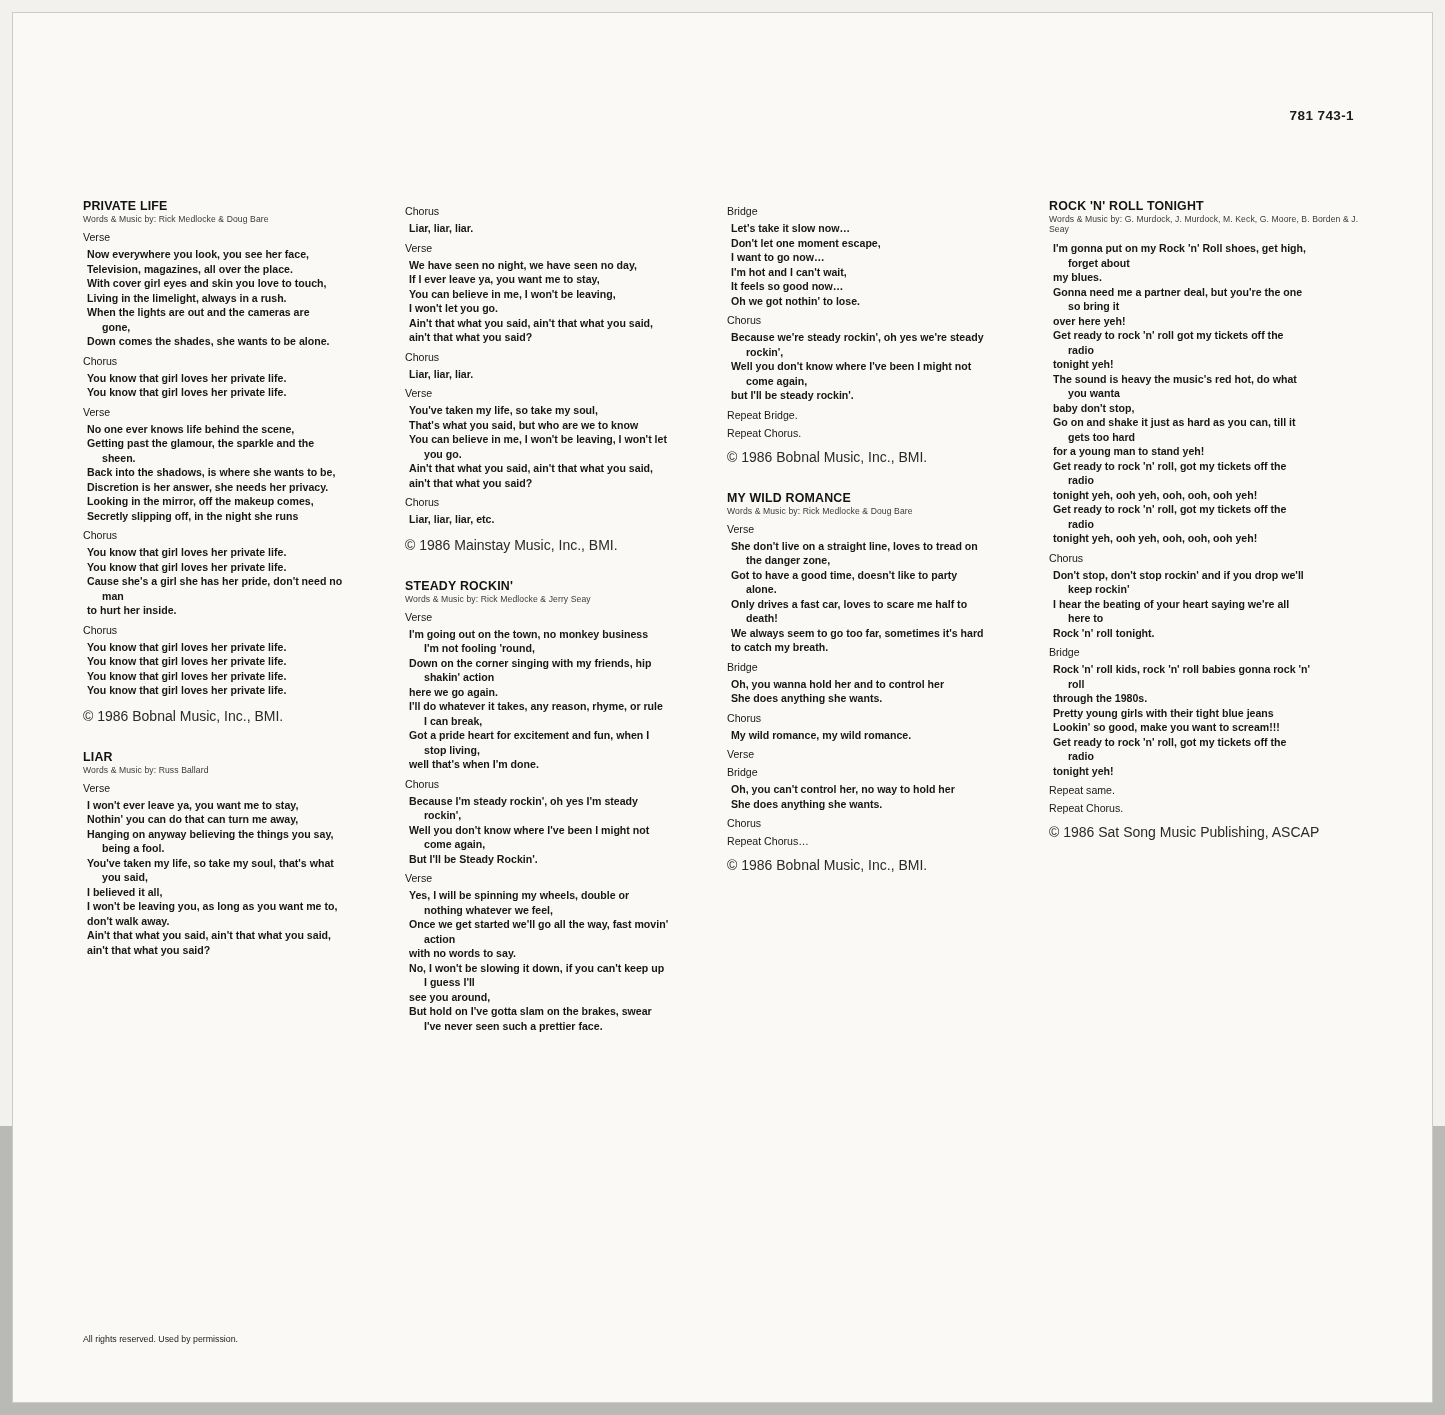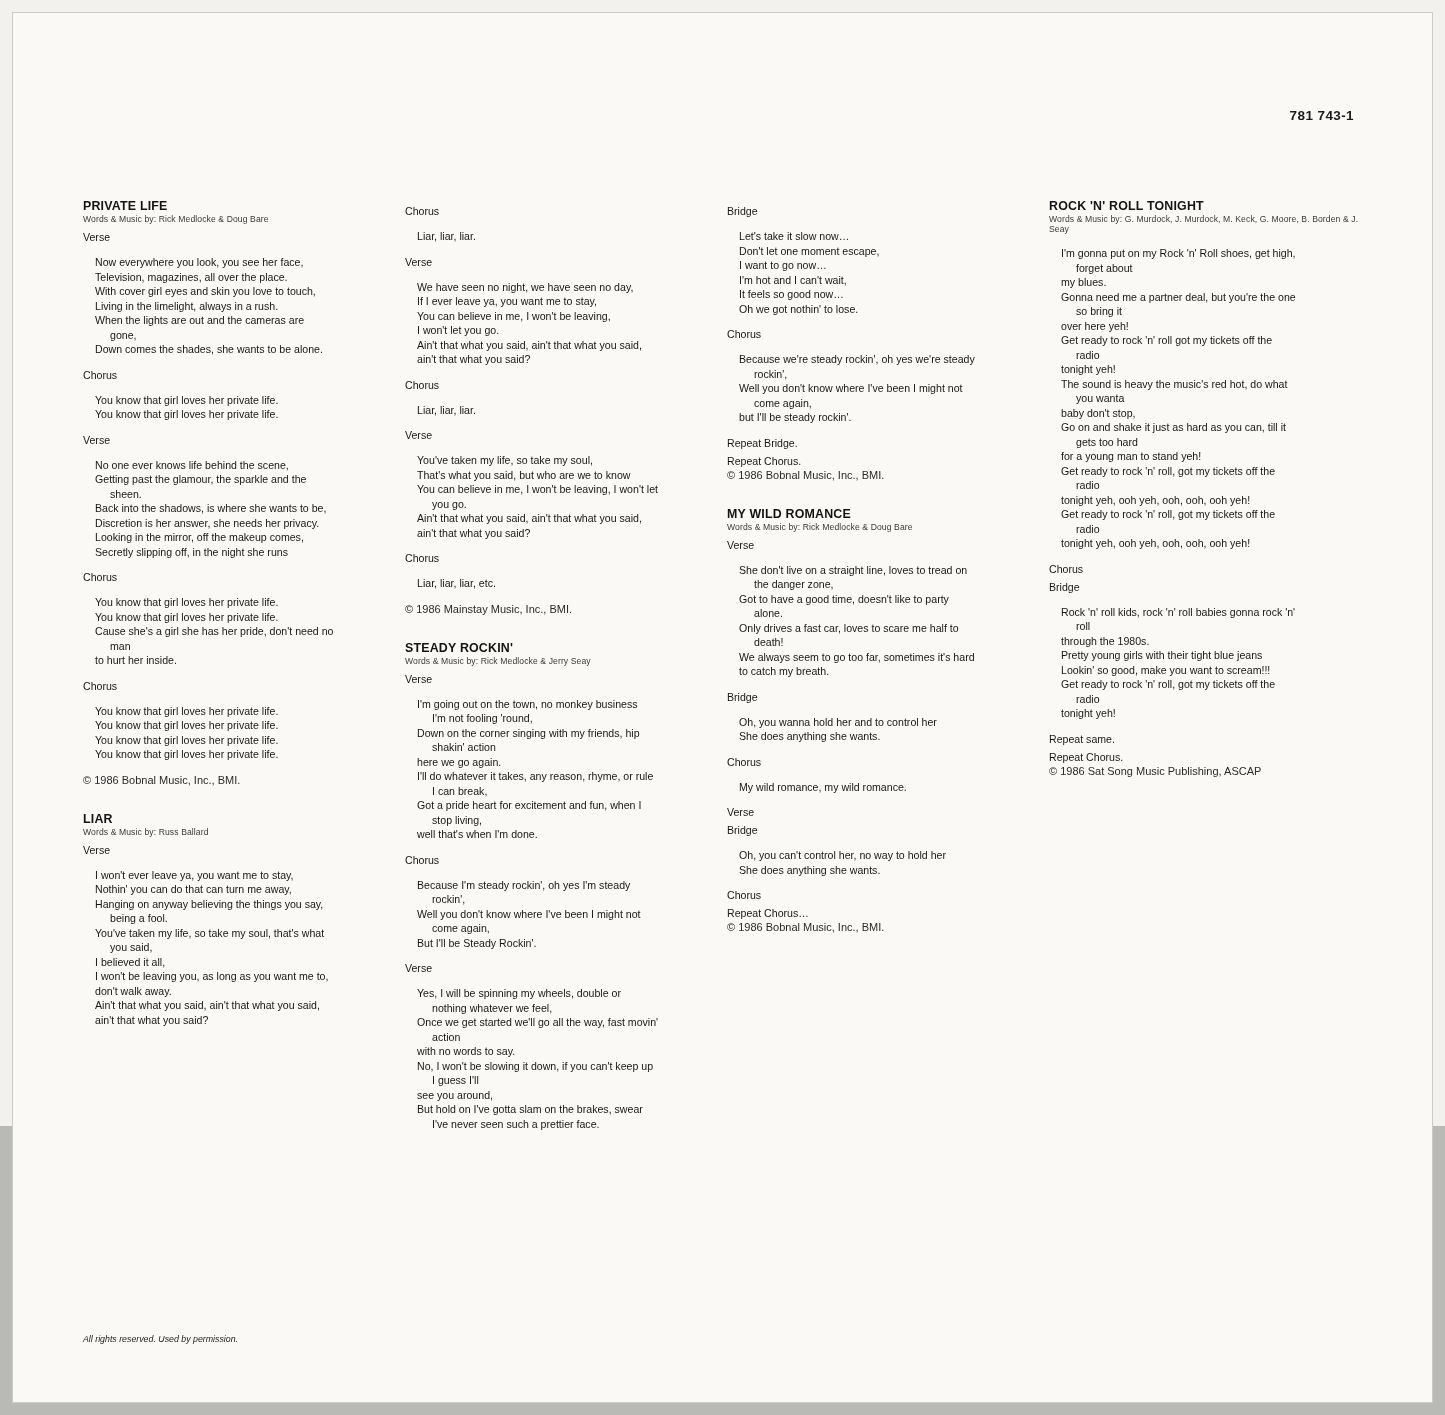--- a/index.html
+++ b/index.html
@@ -68,41 +68,41 @@
   }
   .block-label {
     font-size: 10.6px;
     color: #171717;
     margin: 6px 0 0 0;
   }
   .lines {
     font-size: 10.6px;
     line-height: 14.5px;
     color: #171717;
-    margin: 12px;
+    margin: 4px;
+    font-weight: bold;
   }
   .lines .ln {
     display: block;
   }
   .lines .ln.ind {
     padding-left: 15px;
   }
   .copyright {
-    font-size: 11px;
+    font-size: 14px;
     color: #2a2a2a;
-    margin: 2px 0 0 0;
+    margin: 10px 0 0 0;
   }
   .spacer-lg { height: 26px; }
   .footer-note {
     position: absolute;
     left: 70px;
     top: 1321px;
     font-size: 8.8px;
     color: #222;
-    font-style: italic;
   }
   .section { margin-bottom: 0; }
 </style>
 </head>
 <body>
 
 <div class="sleeve">
   <div class="inner-border">
 
     <div class="catalog-number">781 743-1</div>
@@ -327,20 +327,27 @@
               <span class="ln ind">   gets too hard</span>
               <span class="ln">for a young man to stand yeh!</span>
               <span class="ln">Get ready to rock 'n' roll, got my tickets off the</span>
               <span class="ln ind">   radio</span>
               <span class="ln">tonight yeh, ooh yeh, ooh, ooh, ooh yeh!</span>
               <span class="ln">Get ready to rock 'n' roll, got my tickets off the</span>
               <span class="ln ind">   radio</span>
               <span class="ln">tonight yeh, ooh yeh, ooh, ooh, ooh yeh!</span>
             </div>
             <div class="block-label">Chorus</div>
+            <div class="lines">
+              <span class="ln">Don't stop, don't stop rockin' and if you drop we'll</span>
+              <span class="ln ind">   keep rockin'</span>
+              <span class="ln">I hear the beating of your heart saying we're all</span>
+              <span class="ln ind">   here to</span>
+              <span class="ln">Rock 'n' roll tonight.</span>
+            </div>
             <div class="block-label">Bridge</div>
             <div class="lines">
               <span class="ln">Rock 'n' roll kids, rock 'n' roll babies gonna rock 'n'</span>
               <span class="ln ind">   roll</span>
               <span class="ln">through the 1980s.</span>
               <span class="ln">Pretty young girls with their tight blue jeans</span>
               <span class="ln">Lookin' so good, make you want to scream!!!</span>
               <span class="ln">Get ready to rock 'n' roll, got my tickets off the</span>
               <span class="ln ind">   radio</span>
               <span class="ln">tonight yeh!</span>

